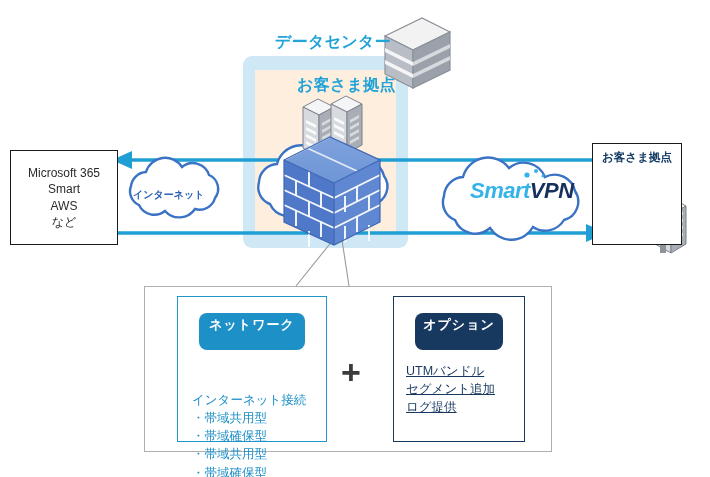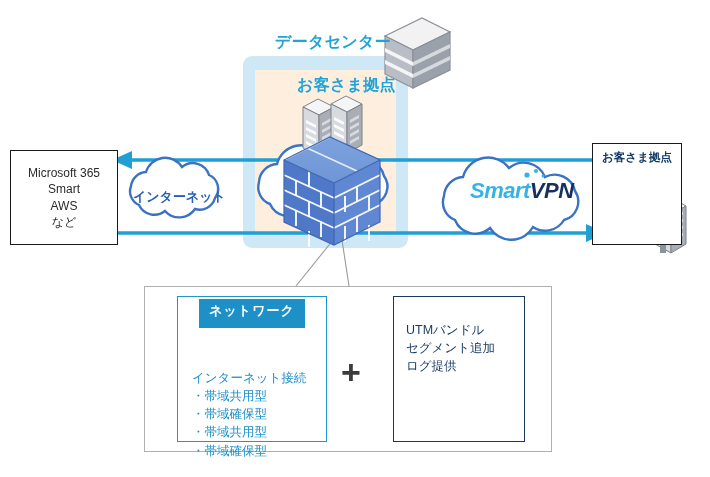--- a/index.html
+++ b/index.html
@@ -65,21 +65,21 @@
   .box-right .hdr {
     position: absolute; left: 0; top: 6px; width: 100%;
     text-align: center;
     font-size: 11.5px; font-weight: 700;
     color: #123a63;
     white-space: nowrap;
   }
 
   
   .cloud-txt {
-    font-size: 13px;
+    font-size: 10px;
     color: #2a5fb4;
     font-weight: 600;
     white-space: nowrap;
   }
   .cloud-txt-inet { left: 133px; top: 188px; }
 
   
   .vpn-logo {
     left: 470px; top: 178px;
     font-size: 22px;
@@ -103,40 +103,41 @@
   }
   .card-net {
     left: 177px; top: 296px; width: 148px; height: 144px;
     border: 1.4px solid #2196c9;
   }
   .card-opt {
     left: 393px; top: 296px; width: 130px; height: 144px;
     border: 1.4px solid #17385f;
   }
   .card-hdr {
-    margin: 2px auto 0 auto;
+    margin: 16px auto 0 auto;
     text-align: center;
     color: #ffffff;
     font-size: 13px;
     font-weight: 700;
-    padding: 3px 0 8px 0;
+    padding: 3px 0 16px 0;
     letter-spacing: 1px;
+    border-radius: 8px;
   }
   .card-net .card-hdr { background: #1d90c7; width: 106px; }
   .card-opt .card-hdr { background: #17385f; width: 88px; }
   .card-list {
     margin: 8px 0 0 0;
     padding: 0 0 0 14px;
     list-style: none;
     font-size: 12.5px;
     line-height: 1.45;
     white-space: nowrap;
   }
   .card-net .card-list { color: #1d90c7; margin-top: 41px; }
-  .card-opt .card-list { color: #17385f; padding-left: 12px; margin-top: 24px; }
+  .card-opt .card-list { color: #17385f; padding-left: 12px; margin-top: 12px; text-decoration: underline; }
 
   .plus-sign {
     left: 341px; top: 355px;
     font-size: 34px;
     font-weight: 700;
     color: #3b3b3b;
     line-height: 1;
   }
 
   svg.layer {
@@ -378,20 +379,21 @@
       <li>・帯域共用型</li>
       <li>・帯域確保型</li>
       <li>・帯域共用型</li>
       <li>・帯域確保型</li>
     </ul>
   </div>
 
   <div class="abs plus-sign">+</div>
 
   <div class="card card-opt">
+    <div class="card-hdr">オプション</div>
     <ul class="card-list">
       <li>UTMバンドル</li>
       <li>セグメント追加</li>
       <li>ログ提供</li>
     </ul>
   </div>
 
 </div>
 
 </body></html>

